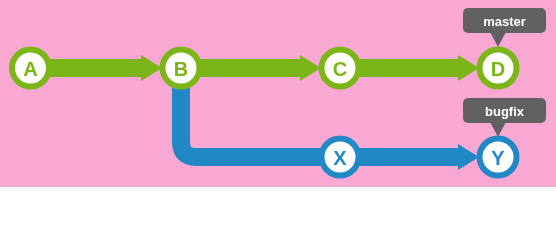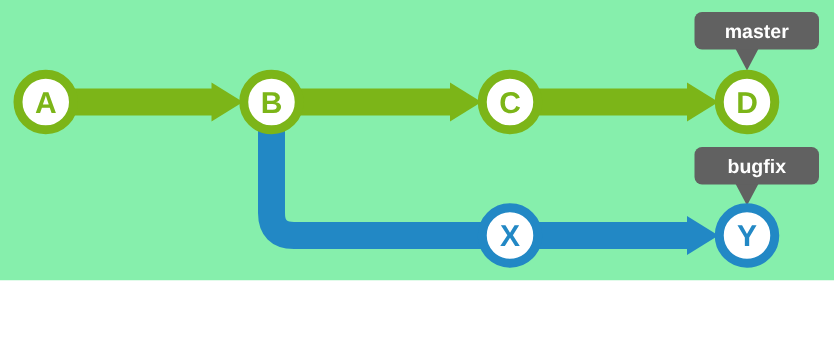--- a/index.html
+++ b/index.html
@@ -10,21 +10,21 @@
   body {
     width: 556px;
     height: 187px;
     font-family: "Liberation Sans", sans-serif;
     overflow: hidden;
   }
   #diagram-root {
     position: relative;
     width: 556px;
     height: 187px;
-    background: #86efac;
+    background: #f9a8d4;
   }
   #git-graph-svg {
     position: absolute;
     top: 0;
     left: 0;
     width: 556px;
     height: 187px;
     display: block;
   }
   .node-letter {

